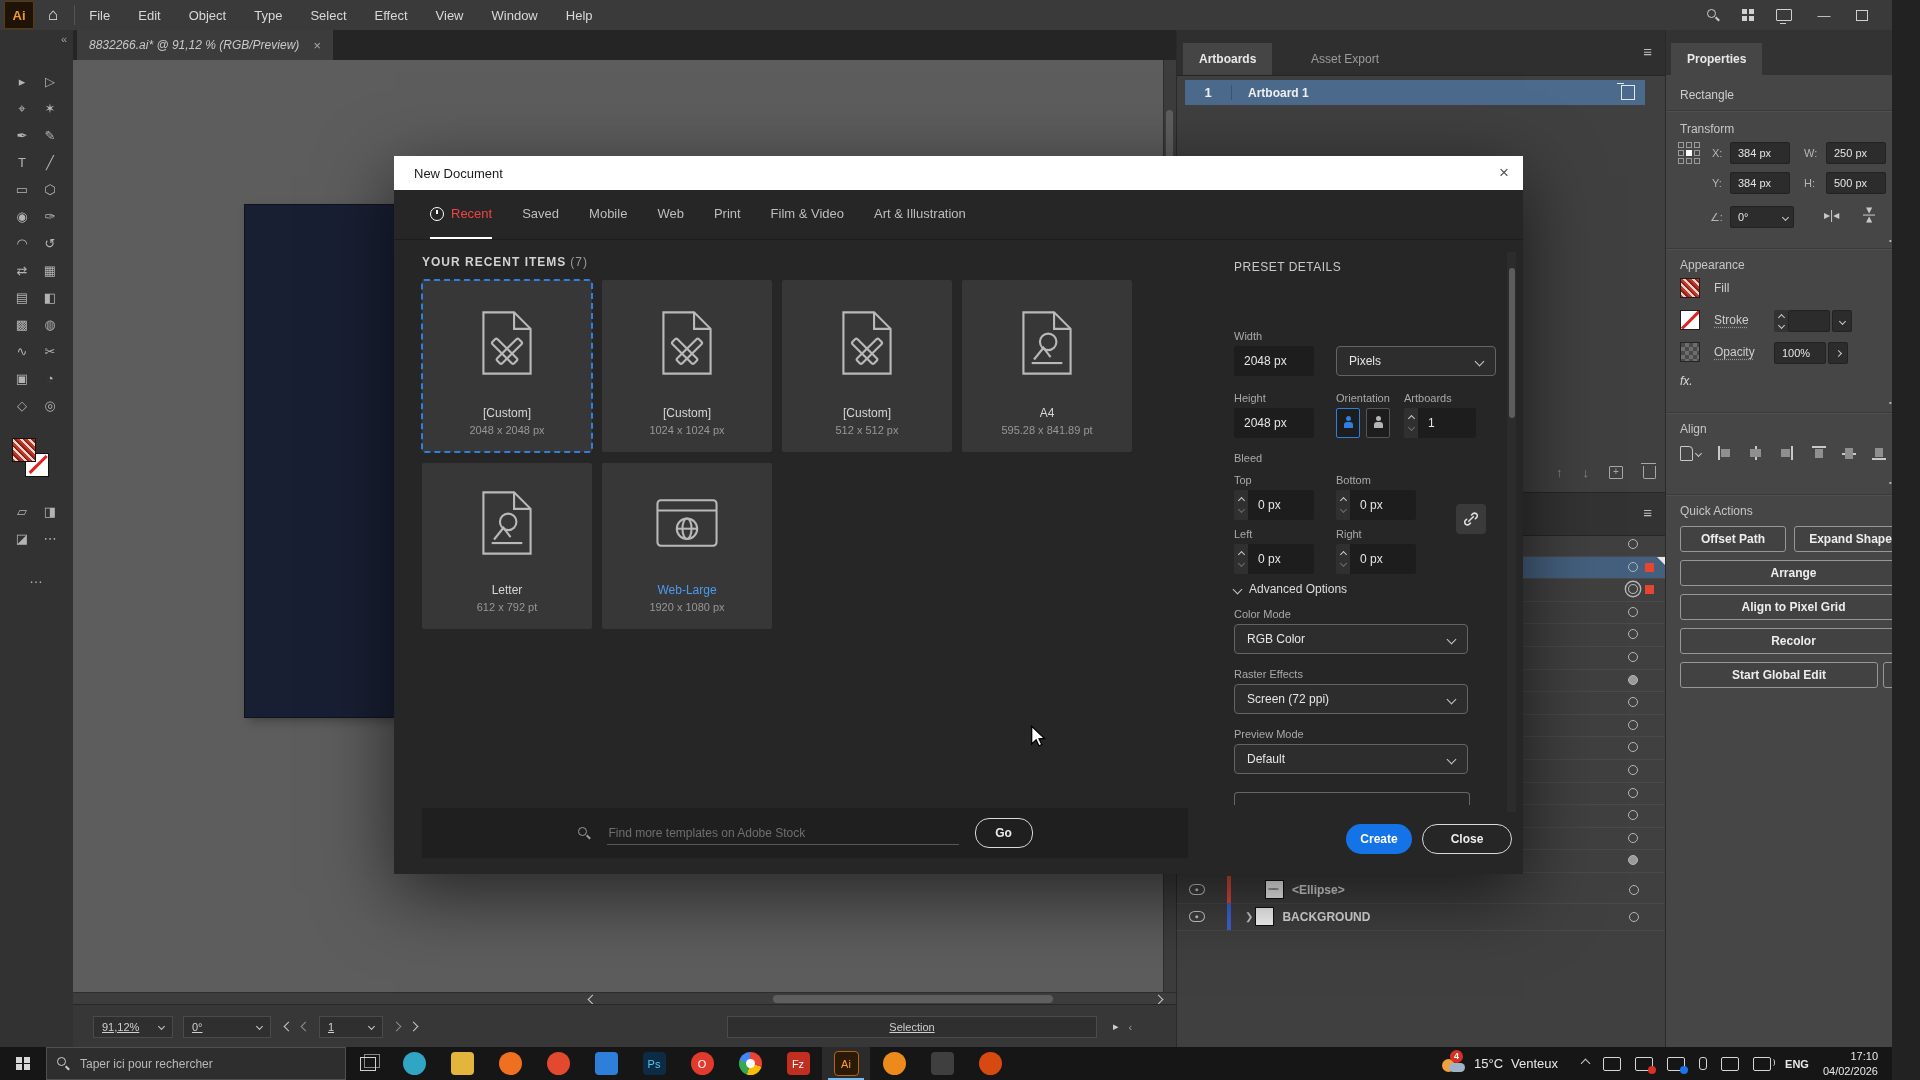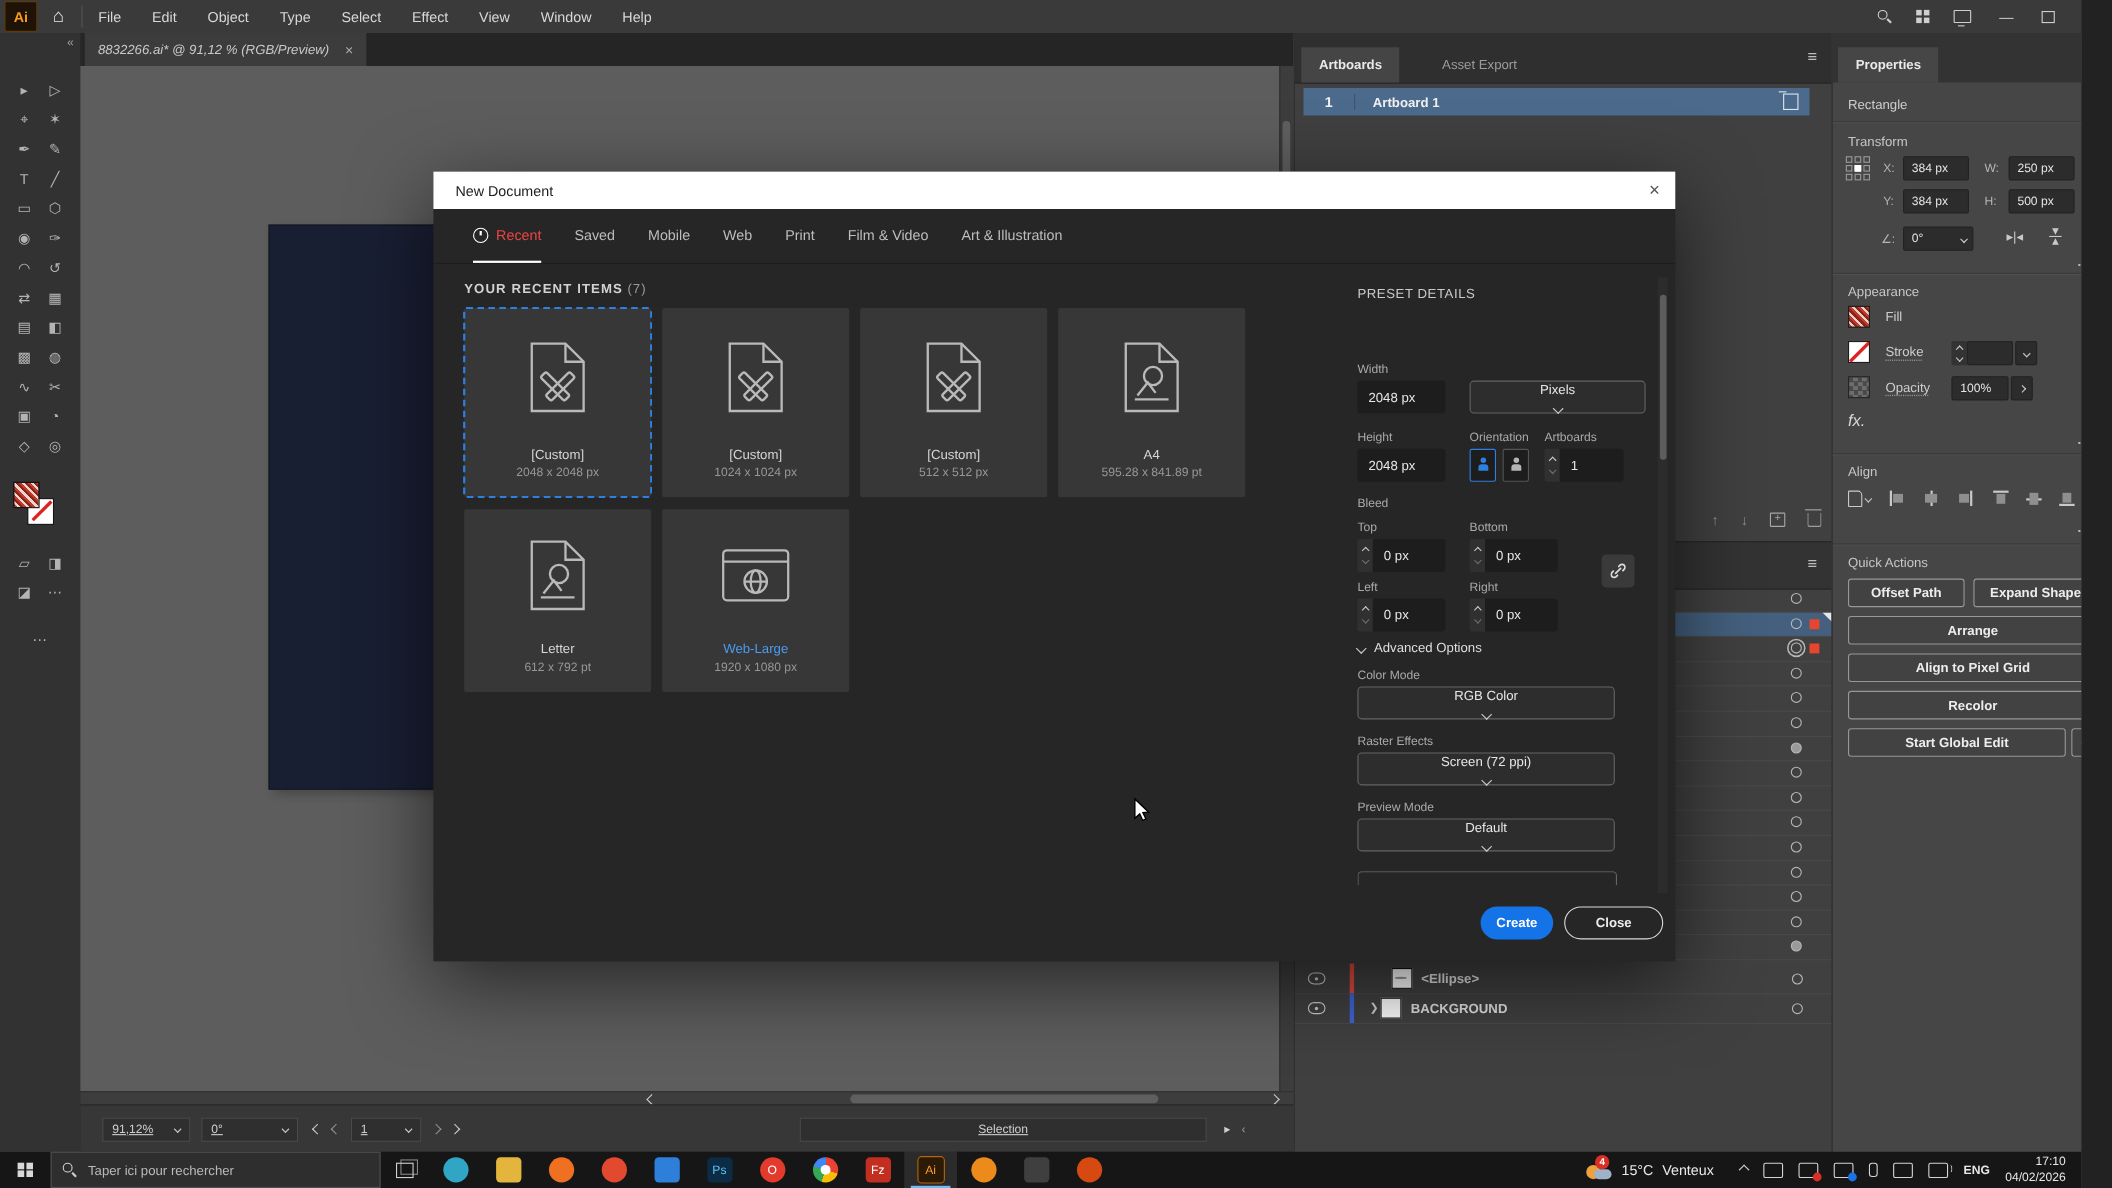--- a/index.html
+++ b/index.html
@@ -170,21 +170,21 @@
   .card-size{font-size:11px;color:#979797;margin:4px 0 16px;}
   .stock{position:absolute;left:28px;top:652px;width:766px;height:50px;background:#1f1f1f;display:flex;align-items:center;justify-content:center;gap:16px;}
   .stock input{width:348px;background:transparent;border:none;border-bottom:1px solid #575757;color:#bdbdbd;font-size:12px;padding:4px 2px;outline:none;font-family:inherit;}
   .stock input::placeholder{color:#6f6f6f;}
   .gobtn{min-width:56px;height:28px;border:1.6px solid #d9d9d9;border-radius:14px;color:#ededed;font-weight:bold;font-size:12px;display:flex;align-items:center;justify-content:center;background:transparent;}
   .details{position:absolute;left:840px;top:96px;width:262px;height:560px;}
   .d-lbl{position:absolute;font-size:11px;color:#a9a9a9;}
   .d-title{position:absolute;left:0;top:8px;font-size:12px;letter-spacing:.5px;color:#c9c9c9;}
   .d-name{position:absolute;left:0;top:30px;width:100%;height:34px;background:#212121;border:none;border-bottom:1px solid #787878;color:#ededed;font-size:15px;padding:0 10px;box-sizing:border-box;font-family:inherit;outline:none;}
   .d-input{position:absolute;height:30px;background:#1d1d1d;border:none;border-radius:3px;color:#e6e6e6;font-size:12px;padding:0 10px;box-sizing:border-box;font-family:inherit;outline:none;}
-  .d-select{position:absolute;height:30px;background:#2d2d2d;border:1px solid #646464;border-radius:4px;color:#e6e6e6;font-size:12px;display:flex;align-items:center;padding:0 12px;box-sizing:border-box;justify-content:space-between;flex-direction:column;}
+  .d-select{position:absolute;height:30px;background:#2d2d2d;border:1px solid #646464;border-radius:4px;color:#e6e6e6;font-size:12px;display:flex;align-items:center;padding:0 12px;box-sizing:border-box;justify-content:space-between;}
   .d-step{position:absolute;width:14px;height:30px;background:#303030;border-radius:2px 0 0 2px;display:flex;flex-direction:column;align-items:center;justify-content:center;gap:4px;}
   .orient{position:absolute;width:24px;height:30px;background:#1d1d1d;border:1.5px solid #555;border-radius:2px;display:flex;align-items:center;justify-content:center;box-sizing:border-box;}
   .orient.sel{border-color:#2e7fe0;}
   .person{width:9px;height:9px;position:relative;}
   .person::before{content:"";position:absolute;left:2.5px;top:-3px;width:5px;height:5px;border-radius:50%;background:#b5b5b5;}
   .person::after{content:"";position:absolute;left:0;top:3px;width:9px;height:6px;border-radius:3px 3px 0 0;background:#b5b5b5;}
   .orient.sel .person::before,.orient.sel .person::after{background:#2e7fe0;}
   .linkbtn{position:absolute;left:222px;top:252px;width:30px;height:30px;background:#3a3a3a;border-radius:4px;display:flex;align-items:center;justify-content:center;}
   .adv{position:absolute;left:0;top:330px;display:flex;align-items:center;gap:8px;font-size:12px;color:#dedede;}
   .partial{position:absolute;left:0;top:540px;width:234px;height:12px;border:1px solid #666;border-bottom:none;border-radius:4px 4px 0 0;}
@@ -534,21 +534,21 @@
     <div class="tf-box" style="left:122px;top:280px;width:42px"></div>
     <div class="tf-box" style="left:166px;top:280px;width:20px;justify-content:center;padding-left:0">
         <span class="chev sm"></span>
       </div>
     <span class="swatch checker" style="position:absolute;left:14px;top:312px"></span>
     <span class="pr-label dotted-u" style="position:absolute;left:48px;top:315px">Opacity</span>
     <div class="tf-box" style="left:108px;top:312px;width:52px">100%</div>
     <div class="tf-box" style="left:162px;top:312px;width:20px;justify-content:center;padding-left:0">
         <span class="chev sm right"></span>
       </div>
-    <span style="position:absolute;left:14px;top:344px;font-style:italic;font-size:15px;color:#d8d8d8">fx.</span>
+    <span style="position:absolute;left:14px;top:344px;font-style:italic;font-size:12px;color:#d8d8d8">fx.</span>
     <span class="dots" style="position:absolute;left:222px;top:362px">…</span>
     <div class="pr-div" style="top:382px"></div>
 
     <div class="pr-sec" style="position:absolute;left:14px;top:392px">Align</div>
     <span class="alignto" style="position:absolute;left:14px;top:416px">
         <span class="pg"></span>
         <span class="chev sm"></span>
       </span>
     <span class="aln l" style="position:absolute;left:52px;top:416px"></span>
     <span class="aln c" style="position:absolute;left:82px;top:416px"></span>
@@ -715,20 +715,25 @@
                 <path d="M19 27 h18"></path>
                 <ellipse cx="28" cy="27" rx="4" ry="9"></ellipse>
               </g>
             </svg>
           </div>
           <div class="card-name">Web-Large</div>
           <div class="card-size">1920 x 1080 px</div>
         </div>
       </div>
 
+    <div class="stock">
+      <span class="mag" style="color:#9a9a9a"></span>
+      <input placeholder="Find more templates on Adobe Stock" style="">
+      <div class="gobtn">Go</div>
+    </div>
 
     <div class="details">
       <div class="d-title">PRESET DETAILS</div>
       <span class="d-lbl" style="left:0;top:78px">Width</span>
       <input class="d-input" style="left: 0px; top: 94px; width: 80px;" value="2048 px">
       <div class="d-select" style="left:102px;top:94px;width:160px">
         <span>Pixels</span>
           <span class="chev"></span>
       </div>
       <span class="d-lbl" style="left:0;top:140px">Height</span>

